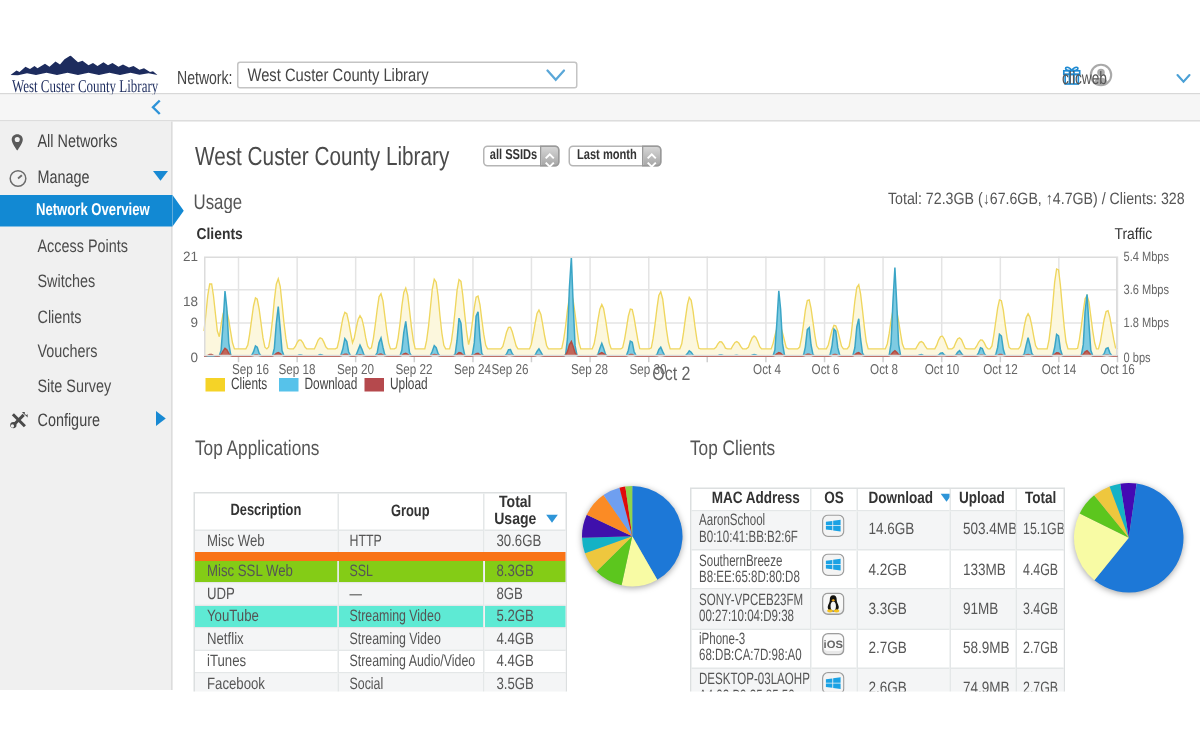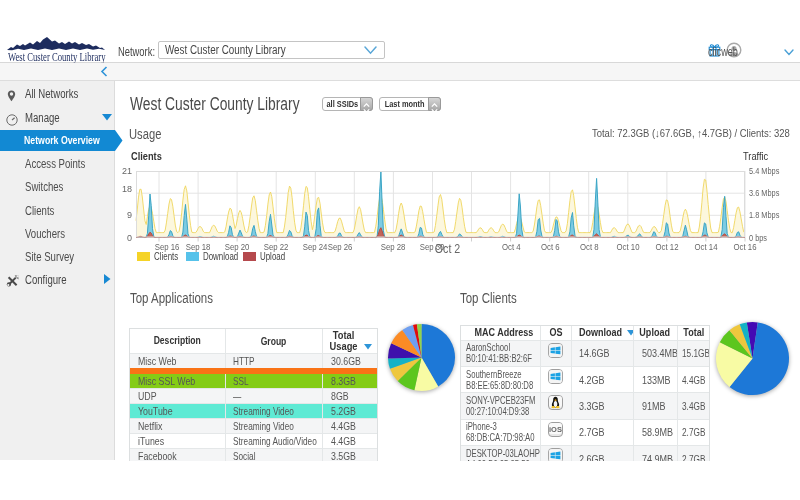--- a/index.html
+++ b/index.html
@@ -102,21 +102,21 @@
         <path d="M0.8 3.6 L3.5 0.9 L6.2 3.6 M0.8 6.4 L3.5 9.1 L6.2 6.4" fill="none" stroke="#fff" stroke-width="1.3"></path>
       </svg></div>
 
   <div class="abs" style="left:129px;top:126px;font-size:14px;color:#555"><span class="cx" style="transform:scaleX(0.8)">Usage</span></div>
   <div class="abs" style="left:592px;top:127px;width:198px;font-size:11px;color:#555"><span class="cx" style="transform:scaleX(0.86)">Total: 72.3GB (↓67.6GB, ↑4.7GB) / Clients: 328</span></div>
 
   <div class="abs" style="left:131px;top:150px;font-size:10.5px;font-weight:bold;color:#333"><span class="cx" style="transform:scaleX(0.88)">Clients</span></div>
   <div class="abs" style="left:743px;top:150px;font-size:10.5px;font-weight:normal;color:#333"><span class="cx" style="transform:scaleX(0.88)">Traffic</span></div>
 
   <div class="abs" style="left:118px;top:166px;width:14px;text-align:right;font-size:9px;color:#666">21</div>
-  <div class="abs" style="left:118px;top:184px;width:14px;text-align:right;font-size:9px;color:#666">18</div>
+  <div class="abs" style="left:118px;top:196px;width:14px;text-align:right;font-size:9px;color:#666">18</div>
   <div class="abs" style="left:118px;top:210px;width:14px;text-align:right;font-size:9px;color:#666">9</div>
   <div class="abs" style="left:118px;top:233px;width:14px;text-align:right;font-size:9px;color:#666">0</div>
 
   <div class="abs" style="left:749px;top:166px;font-size:9px;color:#666"><span class="cx" style="transform:scaleX(0.82)">5.4 Mbps</span></div>
   <div class="abs" style="left:749px;top:188px;font-size:9px;color:#666"><span class="cx" style="transform:scaleX(0.82)">3.6 Mbps</span></div>
   <div class="abs" style="left:749px;top:210px;font-size:9px;color:#666"><span class="cx" style="transform:scaleX(0.82)">1.8 Mbps</span></div>
   <div class="abs" style="left:749px;top:233px;font-size:9px;color:#666"><span class="cx" style="transform:scaleX(0.82)">0 bps</span></div>
 
   <svg width="609" height="68" style="position:absolute;left:136px;top:171px;overflow:visible" viewBox="0 0 609 68">
 <line x1="23.0" y1="0" x2="23.0" y2="66.5" stroke="#e4e4e4" stroke-width="1"></line>

